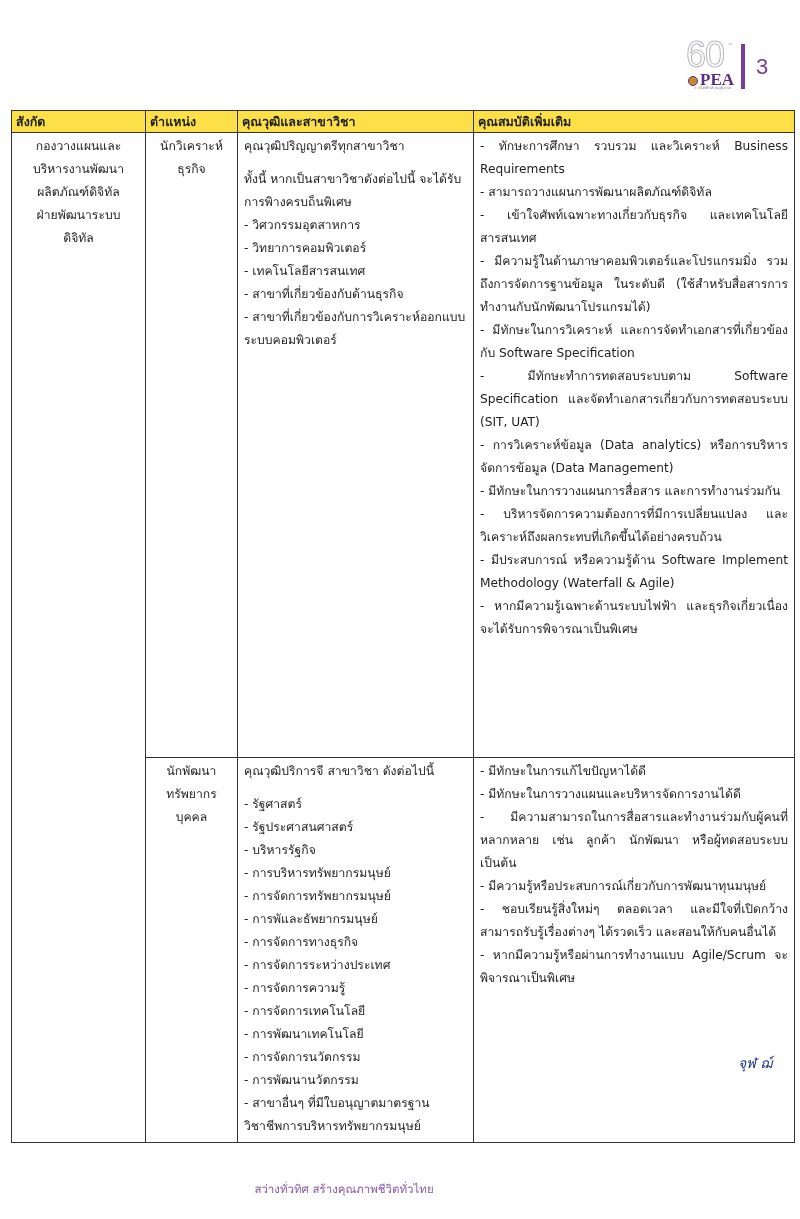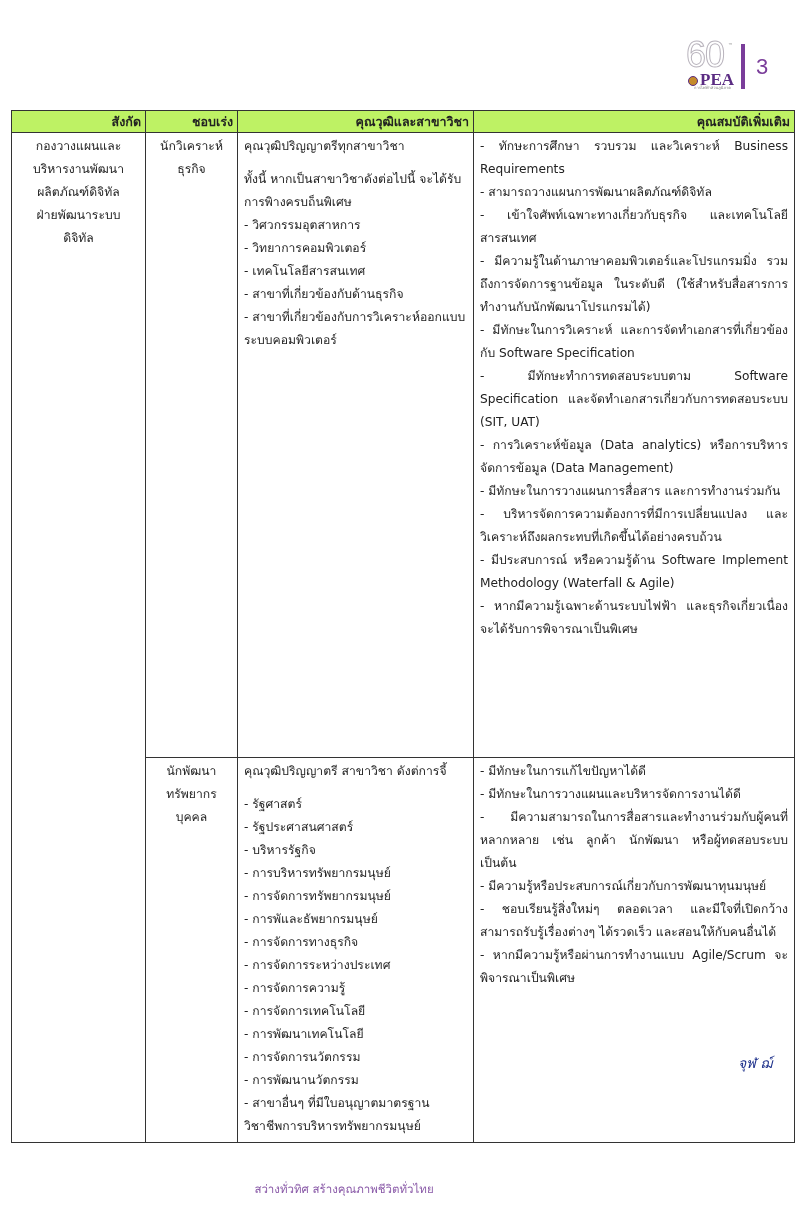--- a/index.html
+++ b/index.html
@@ -14,21 +14,21 @@
   .logo-dot { display:inline-block; width:8px; height:8px; border-radius:50%; background:#c58b2a;
               border:1px solid #5b2c83; vertical-align:middle; margin-right:2px; }
   .logo-sub { position:absolute; left:10px; top:44px; font-size:4px; color:#777; white-space:nowrap; }
   .vbar { position:absolute; left:741px; top:44px; width:4px; height:45px; background:#7a3d9a; }
   .pagenum { position:absolute; left:756px; top:54px; font-size:22px; color:#7a3d9a;
              font-family:"Liberation Sans", sans-serif; }
 
   table.main { position:absolute; left:11px; top:110px; width:783px; border-collapse:collapse;
                table-layout:fixed; font-size:12.2px; line-height:23px; }
   table.main th, table.main td { border:1.3px solid #333; vertical-align:top; padding:2px 6px 4px 6px; }
-  table.main th { background:#bef264; font-weight:bold; text-align:right; font-size:12.5px;
+  table.main th { background:#fde047; font-weight:bold; text-align:left; font-size:12.5px;
                   padding:0 4px; height:21px; line-height:21px; }
   .center { text-align:center; }
   .just { text-align:justify; }
   .gap { height:10px; }
   .signature { position:absolute; left:738px; top:1052px; font-size:14px; color:#1c2f8a;
                font-family:"DejaVu Serif", serif; font-style:italic; }
   .footer { position:absolute; left:0; width:688px; top:1180px; text-align:center;
             font-size:11.5px; color:#8a5aa8; }
 </style>
 </head>
@@ -46,21 +46,21 @@
 <table class="main">
   <colgroup>
     <col style="width:134px">
     <col style="width:92px">
     <col style="width:236px">
     <col style="width:321px">
   </colgroup>
   <thead>
     <tr>
       <th>สังกัด</th>
-      <th>ชอบเร่ง</th>
+      <th>ตำแหน่ง</th>
       <th>คุณวุฒิและสาขาวิชา</th>
       <th>คุณสมบัติเพิ่มเติม</th>
     </tr>
   </thead>
   <tbody>
     <tr style="height:625px">
       <td rowspan="2" class="center">
         <div>กองวางแผนและ</div>
         <div>บริหารงานพัฒนา</div>
         <div>ผลิตภัณฑ์ดิจิทัล</div>
@@ -95,21 +95,21 @@
         <div>- หากมีความรู้เฉพาะด้านระบบไฟฟ้า และธุรกิจเกี่ยวเนื่อง จะได้รับการพิจารณาเป็นพิเศษ</div>
       </td>
     </tr>
     <tr style="height:383px">
       <td class="center">
         <div>นักพัฒนา</div>
         <div>ทรัพยากร</div>
         <div>บุคคล</div>
       </td>
       <td>
-        <div>คุณวุฒิปริญญาตรี สาขาวิชา ดังต่การจี้</div>
+        <div>คุณวุฒิปริการจี สาขาวิชา ดังต่อไปนี้</div>
         <div class="gap"></div>
         <div>- รัฐศาสตร์</div>
         <div>- รัฐประศาสนศาสตร์</div>
         <div>- บริหารรัฐกิจ</div>
         <div>- การบริหารทรัพยากรมนุษย์</div>
         <div>-  การจัดการทรัพยากรมนุษย์</div>
         <div>- การพัและธัพยากรมนุษย์</div>
         <div>- การจัดการทางธุรกิจ</div>
         <div>- การจัดการระหว่างประเทศ</div>
         <div>- การจัดการความรู้</div>

